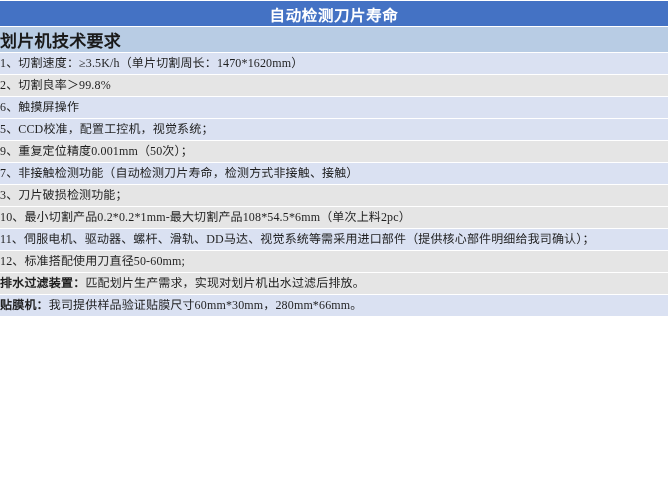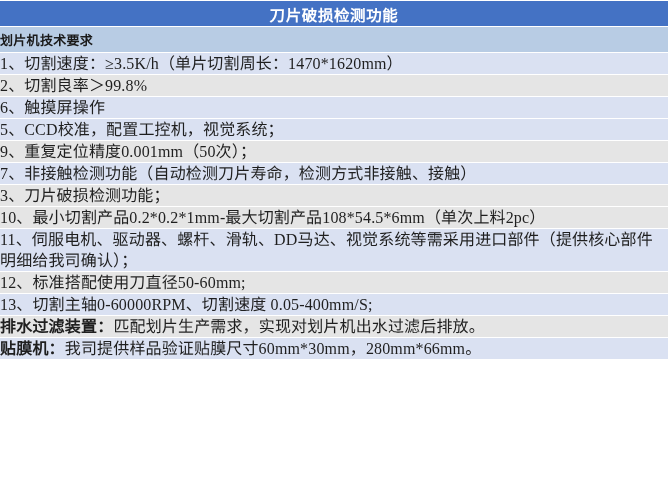--- a/index.html
+++ b/index.html
@@ -39,30 +39,30 @@
     font-family: "DejaVu Sans", "Liberation Sans", sans-serif;
     padding: 2px 0 3px 0;
   }
 
   
   .subheader-row td {
     background: #b8cce4;
     height: 25px;
     padding: 2px 0 3px 6px;
     font-weight: bold;
-    font-size: 13px;
+    font-size: 17px;
     color: #1a1a1a;
     font-family: "DejaVu Sans", "Liberation Sans", sans-serif;
     letter-spacing: 0.3px;
   }
 
   
   .item-row td {
     padding: 3px 8px 4px 5px;
-    font-size: 16px;
+    font-size: 12px;
     line-height: 21px;
     color: #1f1f1f;
     letter-spacing: 0.15px;
   }
   .item-row.shade-light td { background: #dae1f2; }
   .item-row.shade-dark  td { background: #e5e5e5; }
 
   .item-row .label {
     font-weight: bold;
     font-family: "DejaVu Sans", "Liberation Sans", sans-serif;
@@ -76,21 +76,21 @@
 </head>
 <body>
 
 <table id="doc-table">
   <colgroup>
       <col style="width:668px;">
     </colgroup>
   <tbody>
 
     <tr class="title-row">
-      <td>刀片破损检测功能</td>
+      <td>自动检测刀片寿命</td>
     </tr>
 
     <tr class="subheader-row">
       <td>划片机技术要求</td>
     </tr>
 
   <tr class="item-row shade-light">
         <td><span class="body-text">1、切割速度：≥3.5K/h（单片切割周长：1470*1620mm）</span></td>
       </tr>
       <tr class="item-row shade-dark">
@@ -113,23 +113,20 @@
       </tr>
       <tr class="item-row shade-dark">
         <td><span class="body-text">10、最小切割产品0.2*0.2*1mm-最大切割产品108*54.5*6mm（单次上料2pc）</span></td>
       </tr>
       <tr class="item-row shade-light">
         <td><span class="body-text">11、伺服电机、驱动器、螺杆、滑轨、DD马达、视觉系统等需采用进口部件（提供核心部件明细给我司确认）；</span></td>
       </tr>
       <tr class="item-row shade-dark">
         <td><span class="body-text">12、标准搭配使用刀直径50-60mm;</span></td>
       </tr>
-      <tr class="item-row shade-light">
-        <td><span class="body-text">13、切割主轴0-60000RPM、切割速度 0.05-400mm/S;</span></td>
-      </tr>
       <tr class="item-row shade-dark">
         <td><span class="label">排水过滤装置：</span><span class="body-text">匹配划片生产需求，实现对划片机出水过滤后排放。</span></td>
       </tr>
       <tr class="item-row shade-light">
         <td><span class="label">贴膜机：</span><span class="body-text">我司提供样品验证贴膜尺寸60mm*30mm，280mm*66mm。</span></td>
       </tr>
     </tbody>
 </table>
 
 </body></html>

